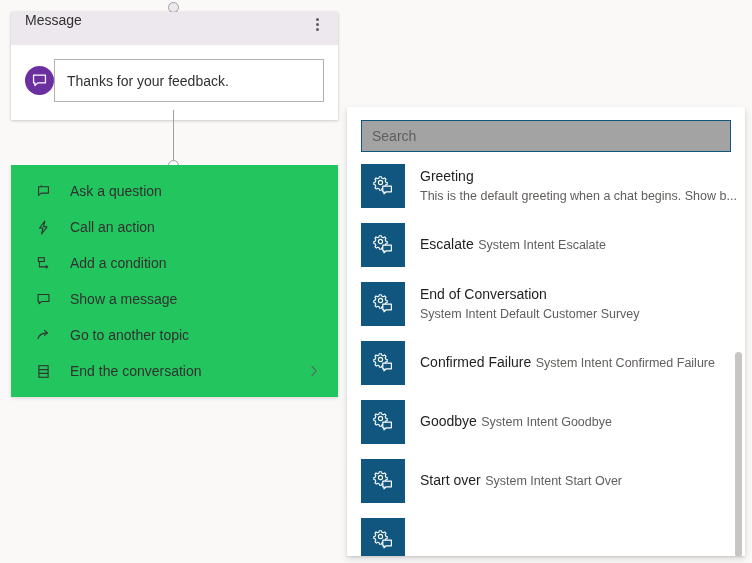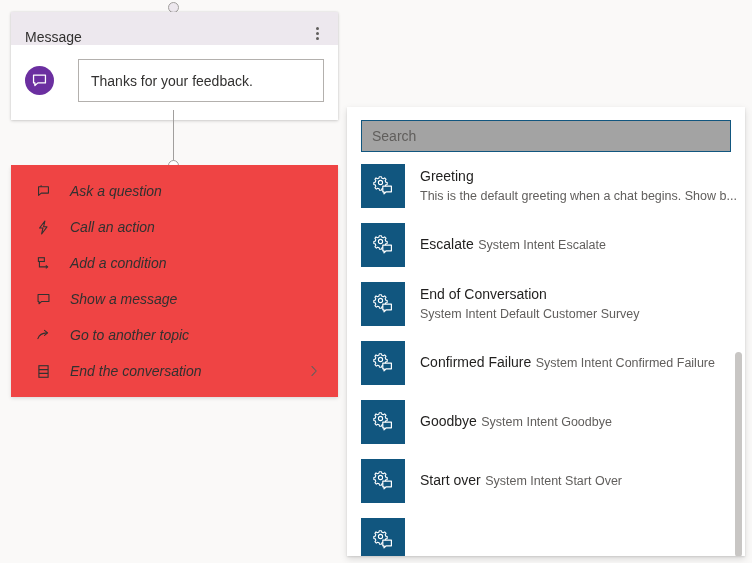--- a/index.html
+++ b/index.html
@@ -45,21 +45,21 @@
     left: 11px;
     top: 12px;
     width: 327px;
     background: #ffffff;
     box-shadow: 0 1px 3px rgba(0,0,0,0.16), 0 0 2px rgba(0,0,0,0.10);
   }
   #message-card-header {
     height: 33px;
     background: #ede8ee;
     display: flex;
-    align-items: flex-end;
+    align-items: flex-start;
     padding: 0 10px 0 14px;
   }
   #message-card-title {
     font-size: 14px;
     color: #323130;
     flex: 1;
   }
   .ellipsis-btn {
     width: 22px;
     height: 24px;
@@ -74,21 +74,21 @@
     display: block;
     width: 3px;
     height: 3px;
     background: #605e5c;
     border-radius: 50%;
   }
   #message-card-body {
     display: flex;
     align-items: center;
     padding: 14px 14px 18px 14px;
-    gap: 24px;
+    gap: 0;
   }
   #message-avatar {
     width: 29px;
     height: 29px;
     border-radius: 50%;
     background: #6b2fa0;
     display: flex;
     align-items: center;
     justify-content: center;
     flex: none;
@@ -104,24 +104,23 @@
     font-size: 14px;
     color: #323130;
   }
 
   
   #action-menu {
     position: absolute;
     left: 11px;
     top: 165px;
     width: 327px;
-    background: #ef4444;
+    background: #22c55e;
     box-shadow: 0 1.6px 3.6px rgba(0,0,0,0.13), 0 0.3px 0.9px rgba(0,0,0,0.10);
     padding: 8px 0 8px 0;
-    font-style: italic;
   }
   .menu-item {
     display: flex;
     align-items: center;
     height: 36px;
     padding: 0 16px 0 22px;
     cursor: pointer;
   }
   .menu-icon {
     width: 20px;

